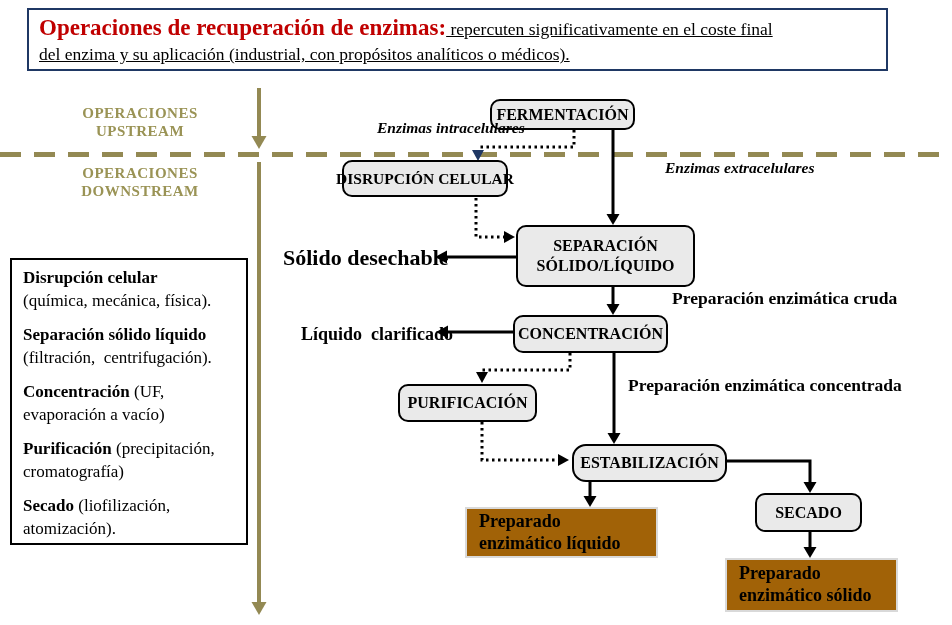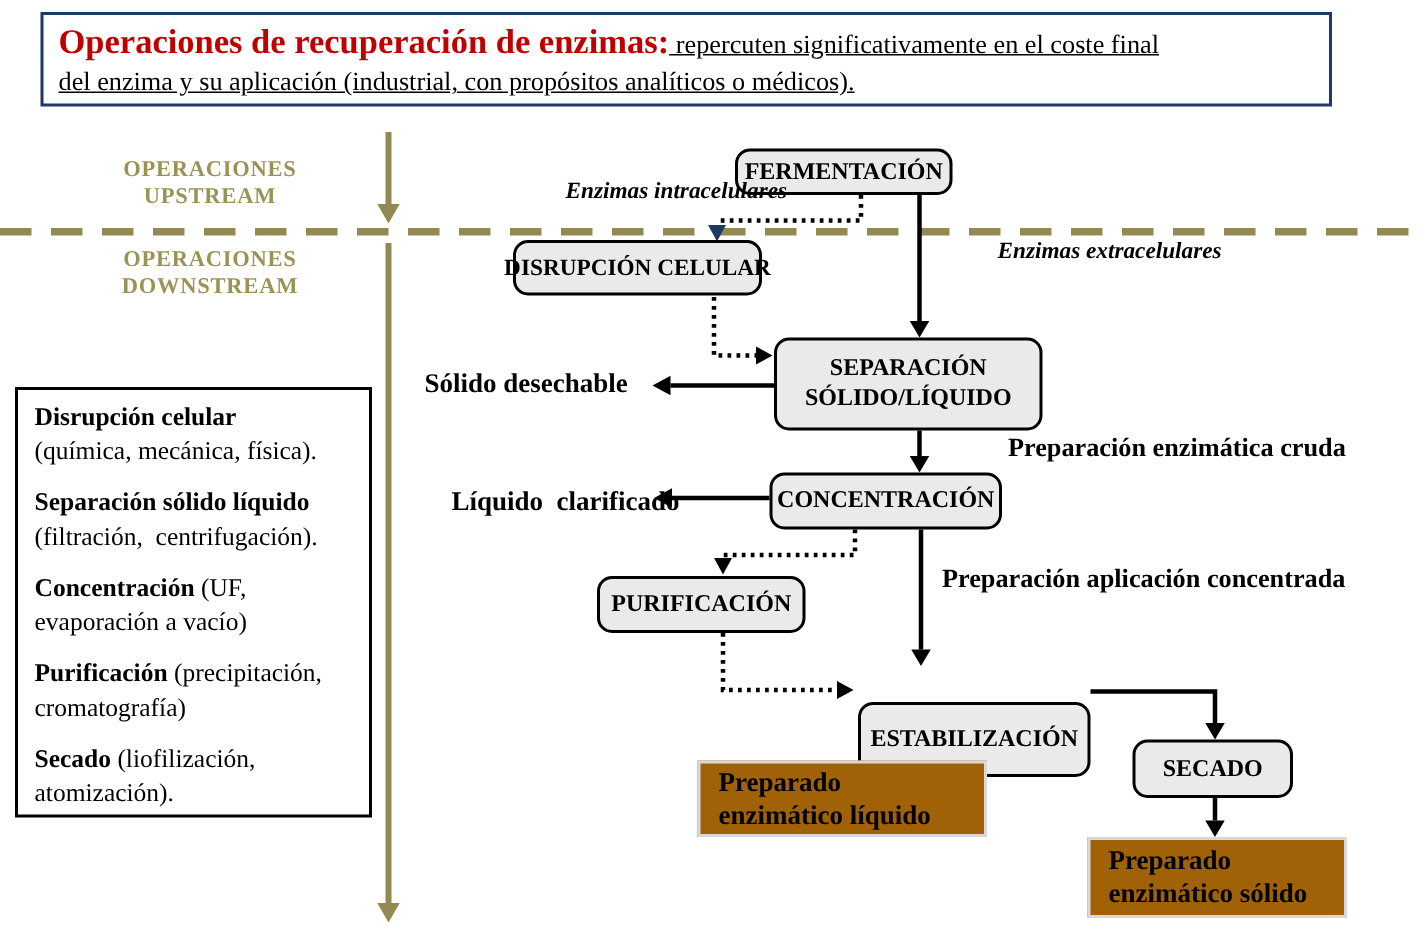--- a/index.html
+++ b/index.html
@@ -38,38 +38,38 @@
     position:absolute;box-sizing:border-box;z-index:2;
     background:var(--node_fill);border:2.5px solid var(--node_border);border-radius:10px;
     display:flex;align-items:center;justify-content:center;text-align:center;
     font-weight:bold;font-size:16px;line-height:1.25;white-space:pre;color:#000;
   }
   #node-fermentacion   {left:490px;top:99px; width:145px;height:31px;}
   #node-disrupcion     {left:342px;top:160px;width:166px;height:37px;font-size:15.5px;}
   #node-separacion     {left:516px;top:225px;width:179px;height:62px;}
   #node-concentracion  {left:513px;top:315px;width:155px;height:38px;}
   #node-purificacion   {left:398px;top:384px;width:139px;height:38px;}
-  #node-estabilizacion {left:572px;top:468px;width:155px;height:50px;}
+  #node-estabilizacion {left:572px;top:444px;width:155px;height:38px;border-radius:14px;}
   #node-secado         {left:755px;top:493px;width:107px;height:39px;}
   
   .output-box{
     position:absolute;box-sizing:border-box;z-index:2;background:#a16207;
     border:2px solid var(--output_border);
     display:flex;align-items:center;
     font-weight:bold;font-size:18px;line-height:1.22;white-space:pre;
     padding-left:12px;color:#000;
   }
   #out-liquido{left:465px;top:507px;width:193px;height:51px;}
   #out-solido {left:725px;top:558px;width:173px;height:54px;}
   
   .stream-label{position:absolute;font-weight:bold;color:#000;white-space:pre;z-index:2;}
   .italic{font-style:italic;}
   #lbl-intra       {left:377px;top:119px;font-size:15.5px;}
   #lbl-extra       {left:665px;top:159px;font-size:15.5px;}
-  #lbl-solido-des  {left:283px;top:245px;font-size:18px;}
+  #lbl-solido-des  {left:283px;top:245px;font-size:22px;}
   #lbl-liquido-cla {left:281px;top:324px;font-size:18px;margin-left:20px;}
   #lbl-cruda       {left:672px;top:288px;font-size:17.5px;}
   #lbl-concentrada {left:628px;top:375px;font-size:17.5px;}
   
   .info-box{
     position:absolute;left:10px;top:258px;width:238px;height:287px;box-sizing:border-box;
     border:2.5px solid #000;padding:6px 6px 6px 11px;z-index:2;
   }
   .info-box p{
     margin:0 0 11px 0;font-size:17px;line-height:23px;white-space:pre-wrap;color:#000;
@@ -147,21 +147,21 @@
   <div class="output-box" id="out-liquido">Preparado
 enzimático líquido</div>
   <div class="output-box" id="out-solido">Preparado
 enzimático sólido</div>
 
   <div class="stream-label italic" id="lbl-intra">Enzimas intracelulares</div>
   <div class="stream-label italic" id="lbl-extra">Enzimas extracelulares</div>
   <div class="stream-label" id="lbl-solido-des">Sólido desechable</div>
   <div class="stream-label" id="lbl-liquido-cla">Líquido  clarificado</div>
   <div class="stream-label" id="lbl-cruda">Preparación enzimática cruda</div>
-  <div class="stream-label" id="lbl-concentrada">Preparación aplicación concentrada</div>
+  <div class="stream-label" id="lbl-concentrada">Preparación enzimática concentrada</div>
 
   <div class="info-box">
     <p><span class="term">Disrupción celular</span><span>
 (química, mecánica, física).</span></p>
     <p><span class="term">Separación sólido líquido</span><span>
 (filtración,  centrifugación).</span></p>
     <p><span class="term">Concentración</span><span> (UF,
 evaporación a vacío)</span></p>
     <p><span class="term">Purificación</span><span> (precipitación,
 cromatografía)</span></p>

